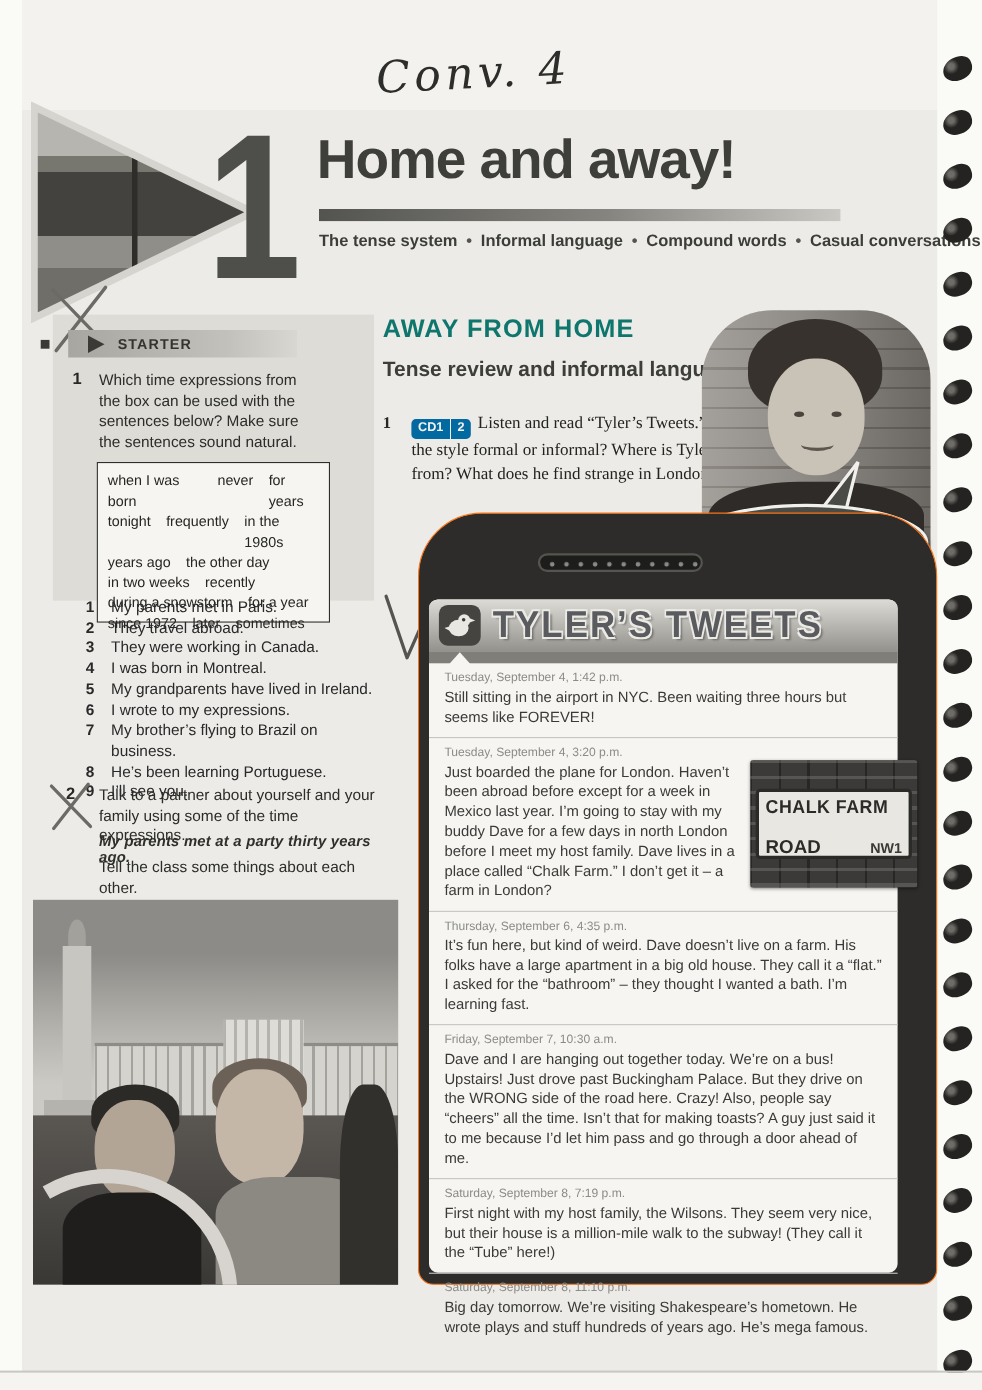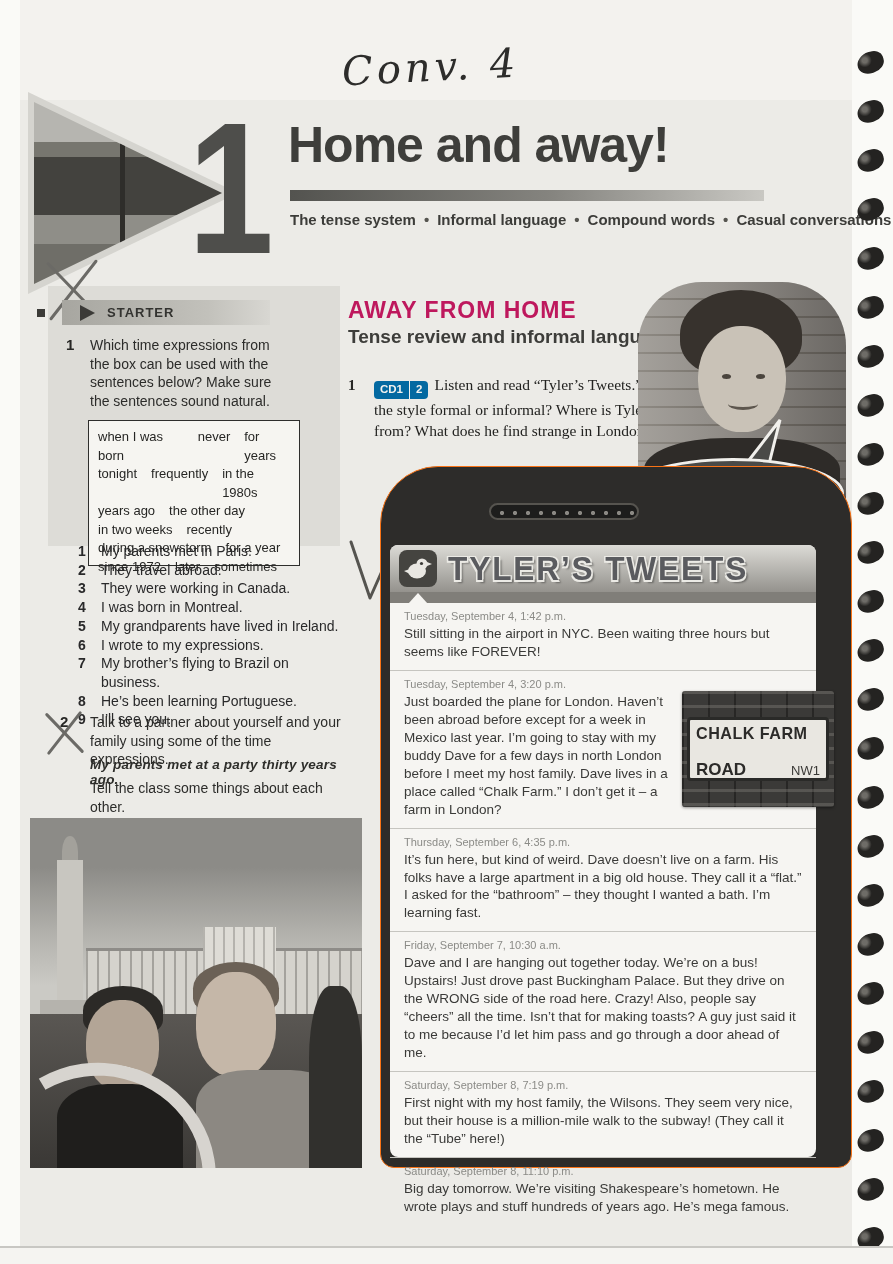--- a/index.html
+++ b/index.html
@@ -88,21 +88,21 @@
   .guy1-hair { position:absolute; left:16%; bottom:38%; width:24%; height:14%; background:#2c2a27; border-radius:50% 50% 30% 30%; }
   .guy1-body { position:absolute; left:8%; bottom:0; width:38%; height:24%; background:#1f1e1c; border-radius:40% 40% 0 0; }
   .guy2-head { position:absolute; right:26%; bottom:26%; width:24%; height:30%; background:#c5b7a8; border-radius:46%; }
   .guy2-hair { position:absolute; right:25%; bottom:44%; width:26%; height:15%; background:#6b6156; border-radius:50% 50% 30% 30%; }
   .guy2-body { position:absolute; right:6%; bottom:0; width:44%; height:28%; background:#8c8882; border-radius:35% 35% 0 0; }
   .guy2-arm { position:absolute; right:0; bottom:0; width:16%; height:52%; background:#31302d; border-radius:40% 40% 0 0; }
   .railing { position:absolute; left:-14%; bottom:-34%; width:70%; height:64%; border:13px solid #d7d4cf;
      border-radius:50%; border-bottom-color:transparent; border-left-color:transparent; transform:rotate(14deg); }
 
   
-  #away-heading { position:absolute; left:348px; top:297px; font-size:23px; font-weight:600; letter-spacing:1px; color:#be185d; }
+  #away-heading { position:absolute; left:348px; top:285px; font-size:23px; font-weight:600; letter-spacing:1px; color:#0f766e; }
   #away-sub { position:absolute; left:348px; top:326px; font-size:19px; font-weight:600; color:#3d3d3a; }
   #away-ex1-num { left:348px; top:377px; font-family:"Liberation Serif", serif; }
   #away-ex1 { position:absolute; left:374px; top:374px; width:288px; font-family:"Liberation Serif", serif;
      font-size:15.5px; line-height:1.36; color:#232321; }
   .cd-badges { display:inline-flex; vertical-align:-3px; margin-right:6px; }
   .cd-badges .seg { background:#0369a1; color:#f3f2ef; font-family:"Liberation Sans", sans-serif; font-size:11.5px;
      font-weight:700; padding:1.5px 6px; }
   .cd-badges .seg1 { border-radius:4px 0 0 4px; border-right:1.5px solid #f3f2ef; }
   .cd-badges .seg2 { border-radius:0 4px 4px 0; }
 
@@ -152,21 +152,21 @@
   
   #chalk-sign { float:right; width:152px; height:116px; margin:-2px -32px 6px 10px; background-color:#3b3a38;
      background-image:repeating-linear-gradient(180deg, rgba(140,137,131,0.35) 0 3px, transparent 3px 14px),
        repeating-linear-gradient(90deg, rgba(20,19,18,0.5) 0 2px, transparent 2px 26px);
      border-radius:3px; position:relative; z-index:3; box-shadow:0 1px 3px rgba(0,0,0,0.4); }
   #chalk-plate { position:absolute; left:5px; right:5px; top:26px; bottom:26px; background:#e9e7e1;
      border:3px solid #2a2a28; border-radius:4px; padding:4px 6px 0; }
   #chalk-line1 { font-size:17px; font-weight:900; color:#2c2b29; letter-spacing:0.5px; transform:scaleX(0.95); transform-origin:left; }
   #chalk-line2 { display:flex; justify-content:space-between; align-items:baseline; margin-top:16px; }
   #chalk-road { font-size:17px; font-weight:900; color:#2c2b29; }
-  #chalk-nw1 { font-size:13px; font-weight:400; color:#3a3936; }
+  #chalk-nw1 { font-size:13px; font-weight:700; color:#3a3936; }
 
   
   .hole { position:absolute; left:857px; width:27px; height:21px; background:#242321;
      background:radial-gradient(circle at 32% 32%, #6e6c67 0 2.5px, #242321 7px); 
      border-radius:58% 42% 52% 48%; transform:rotate(-18deg); }
 </style>
 </head>
 <body>
 
 <div id="page">

